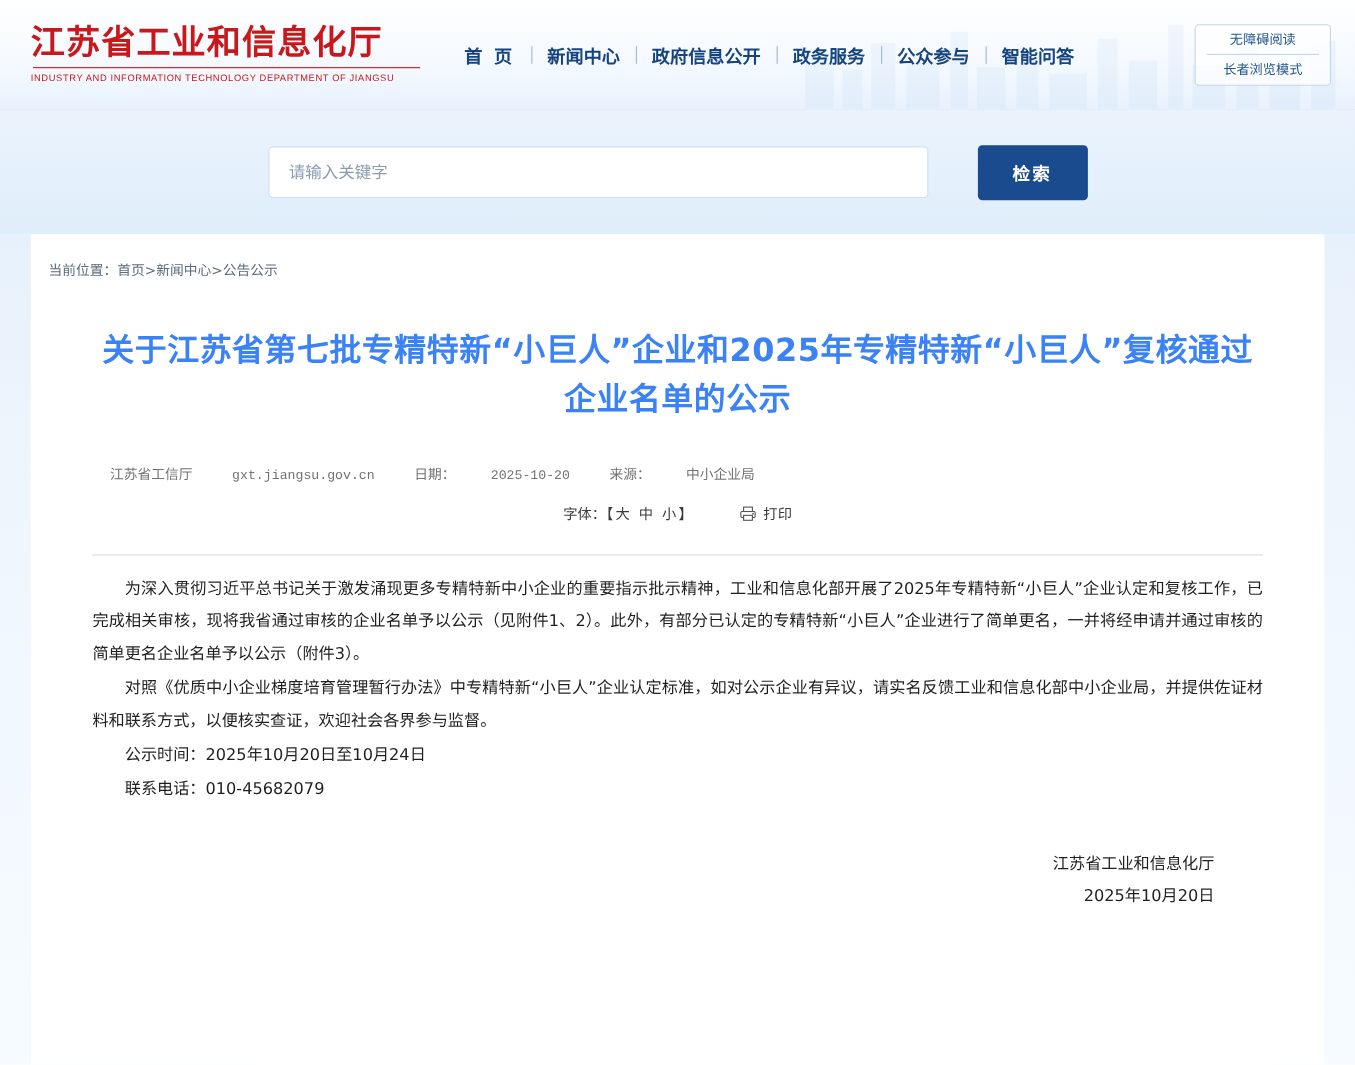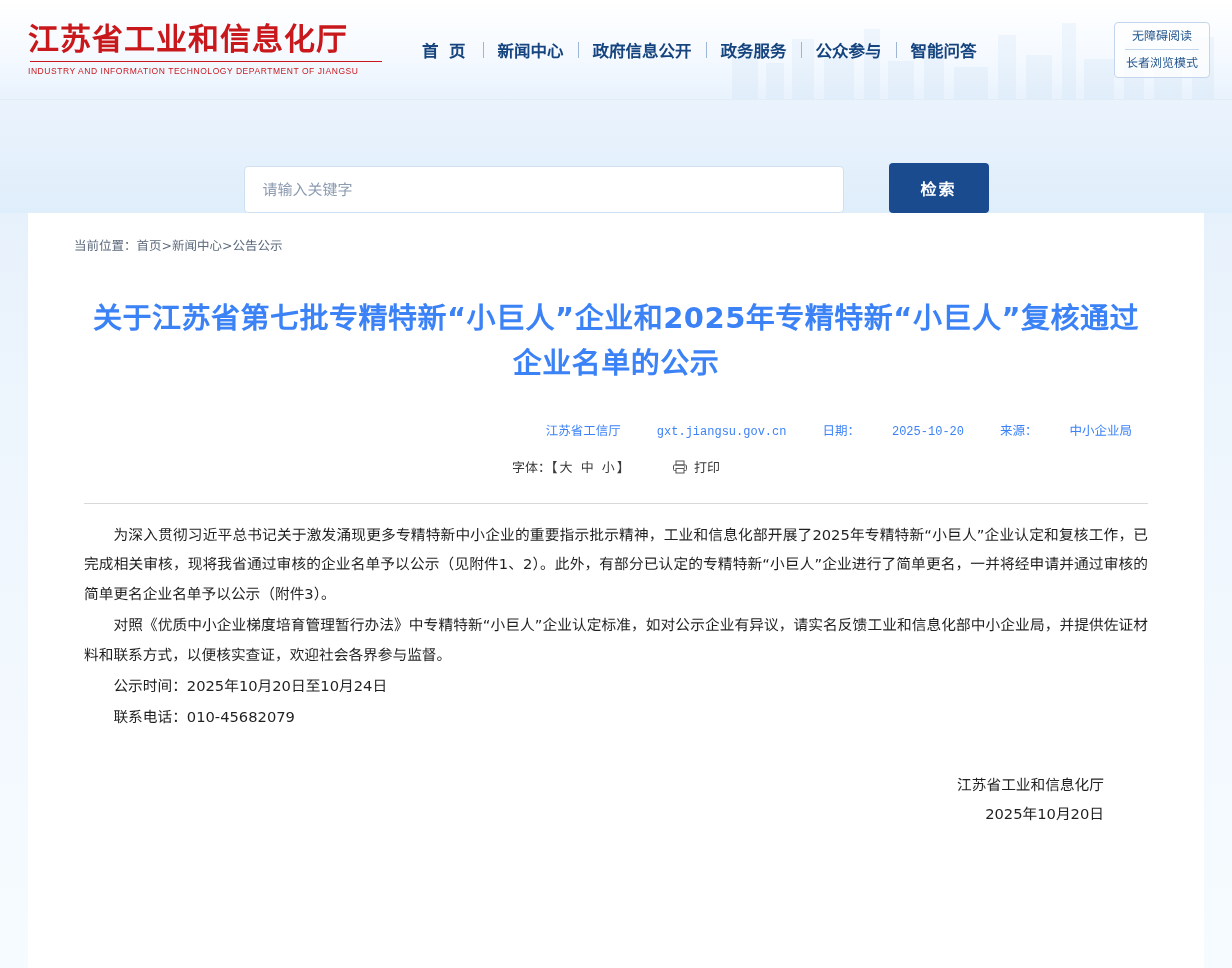--- a/index.html
+++ b/index.html
@@ -76,21 +76,21 @@
     color: #16447e;
   }
   .nav-item:first-child { letter-spacing: 3px; }
   .nav-sep {
     width: 1px;
     height: 16px;
     background: #9cb6d4;
   }
   .header-tools {
     flex: 0 0 auto;
-    width: 96px;
+    width: 124px;
     border: 1px solid #c3d6ec;
     border-radius: 4px;
     background: rgba(255,255,255,.75);
     text-align: center;
     font-size: 12px;
     color: #24578f;
     padding: 5px 0 6px;
   }
   .header-tools .tool-sep {
     height: 1px;
@@ -98,21 +98,21 @@
     margin: 5px 10px;
   }
   .header-tools div.tool-line { line-height: 16px; cursor: pointer; }
 
   
   .search-band {
     position: relative;
     height: 113px;
     background: linear-gradient(180deg, #eaf3fc 0%, #dfeefb 100%);
     display: flex;
-    align-items: flex-end;
+    align-items: center;
     justify-content: center;
     overflow: hidden;
   }
   .search-box {
     width: 600px;
     height: 47px;
     background: #fff;
     border: 1px solid #cfe0f1;
     border-radius: 4px;
     display: flex;
@@ -152,42 +152,42 @@
   .content-card {
     width: 1176px;
     margin: 0 auto;
     background: #fff;
     min-height: 755px;
     padding: 0 0 10px;
   }
   .breadcrumb {
     font-size: 12.5px;
     color: #5d6b7e;
-    padding: 22px 0 0 46px;
+    padding: 22px 0 0 16px;
     font-family: "DejaVu Sans", sans-serif;
   }
 
   .article {
     padding: 0 56px;
   }
   .article-title {
     text-align: center;
     font-family: "DejaVu Sans", sans-serif;
     font-size: 29px;
     font-weight: bold;
     color: #3b82f6;
     line-height: 1.55;
     margin: 42px 0 0;
     letter-spacing: .5px;
   }
   .meta-row {
     margin-top: 34px;
-    text-align: right;
+    text-align: left;
     font-size: 12.5px;
-    color: #3b82f6;
+    color: #737373;
     font-family: "DejaVu Sans", sans-serif;
   }
   .meta-row span { margin: 0 16px; }
   .meta-mono { font-family: "Liberation Mono", monospace; font-size: 12px; }
   .tools-row {
     margin-top: 18px;
     text-align: center;
     font-size: 13px;
     color: #3b3b3b;
     font-family: "DejaVu Sans", sans-serif;

